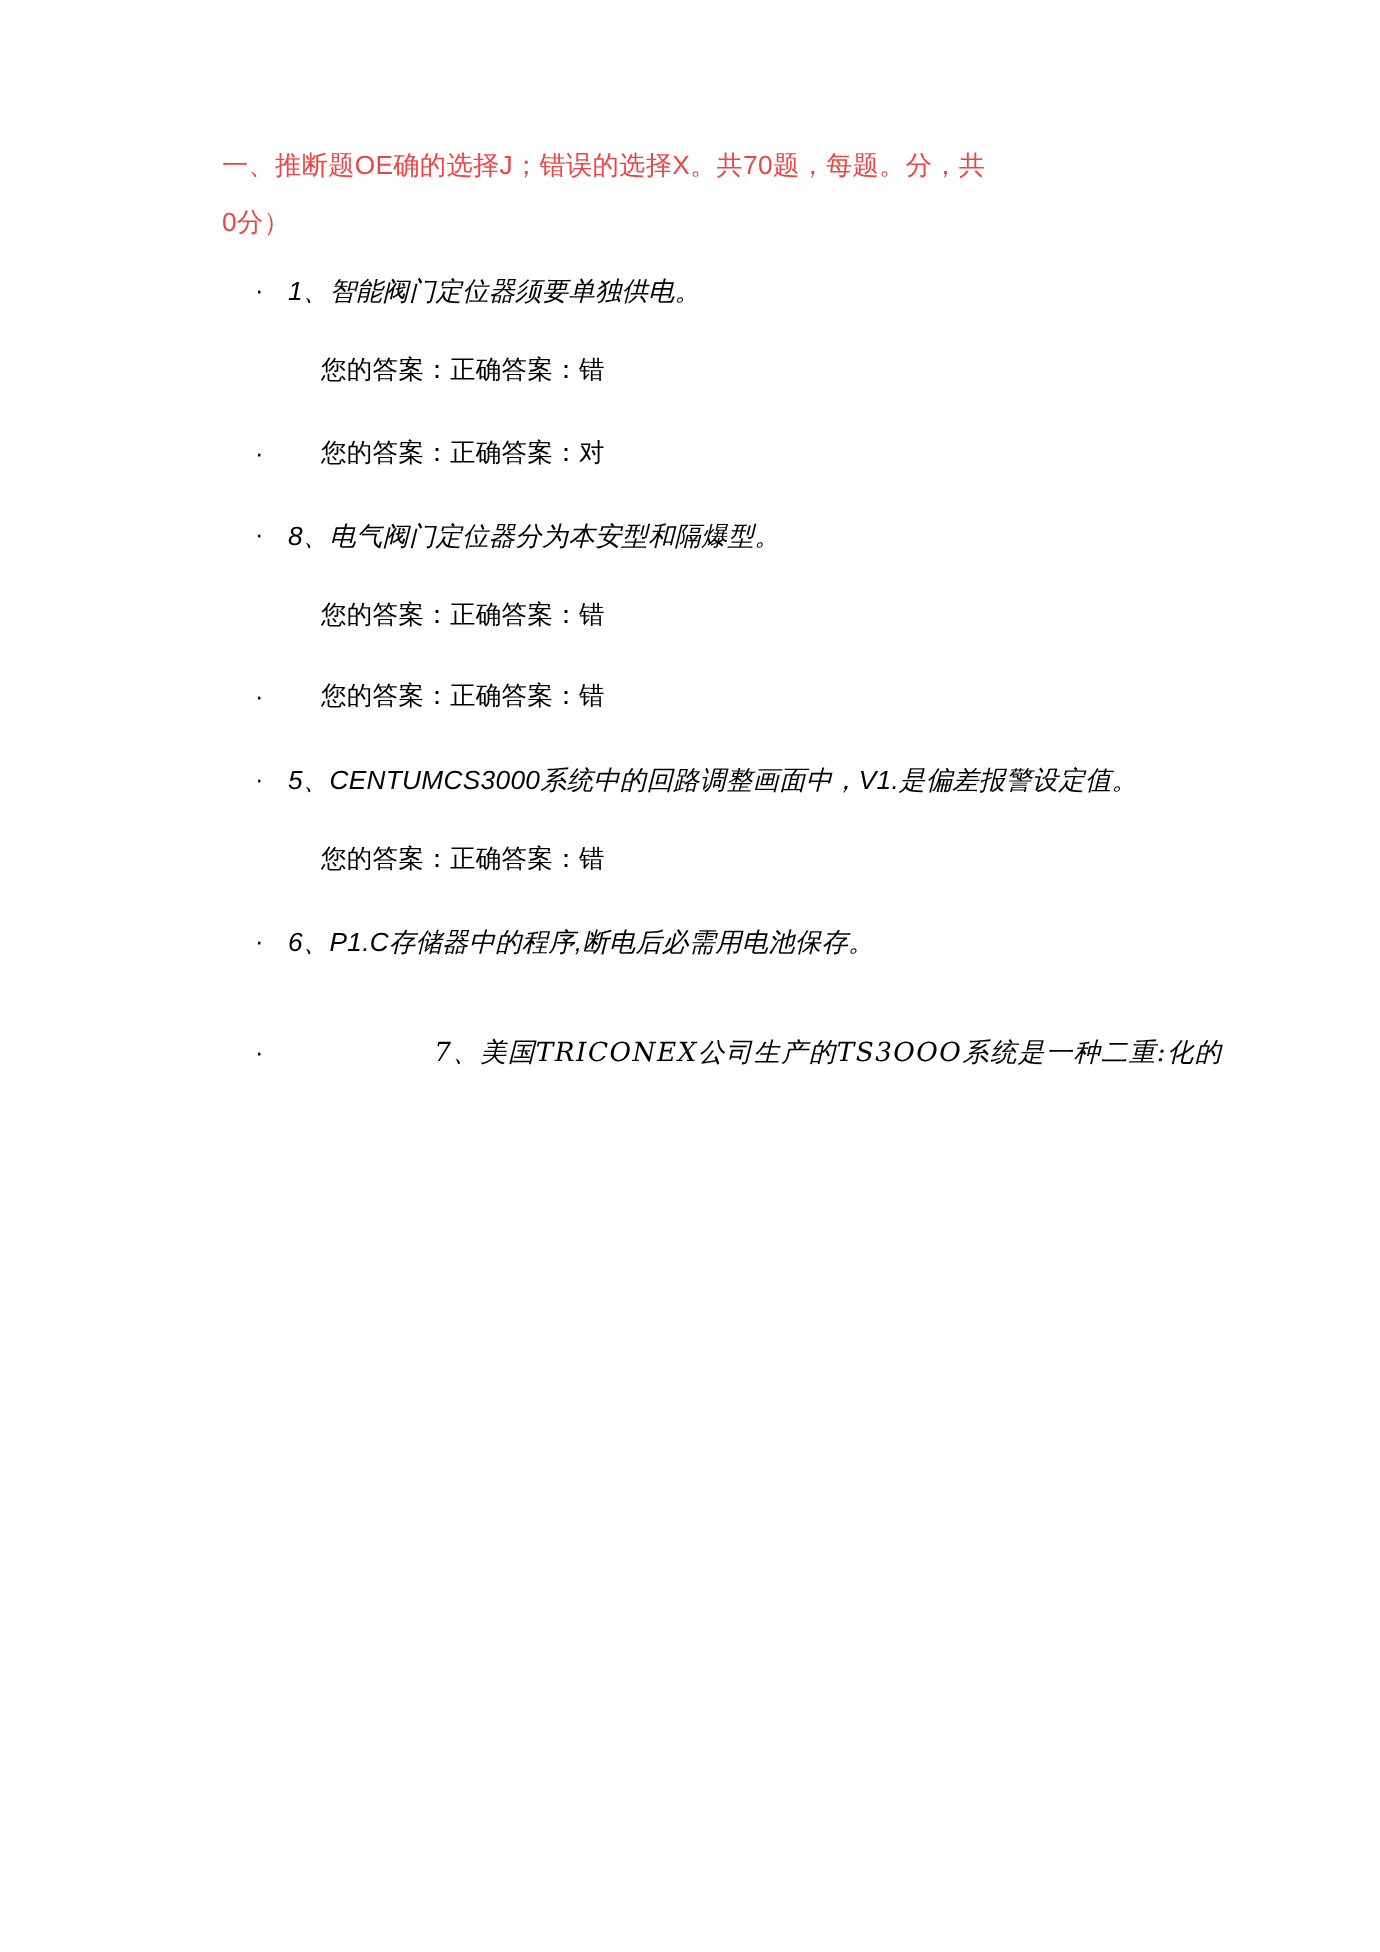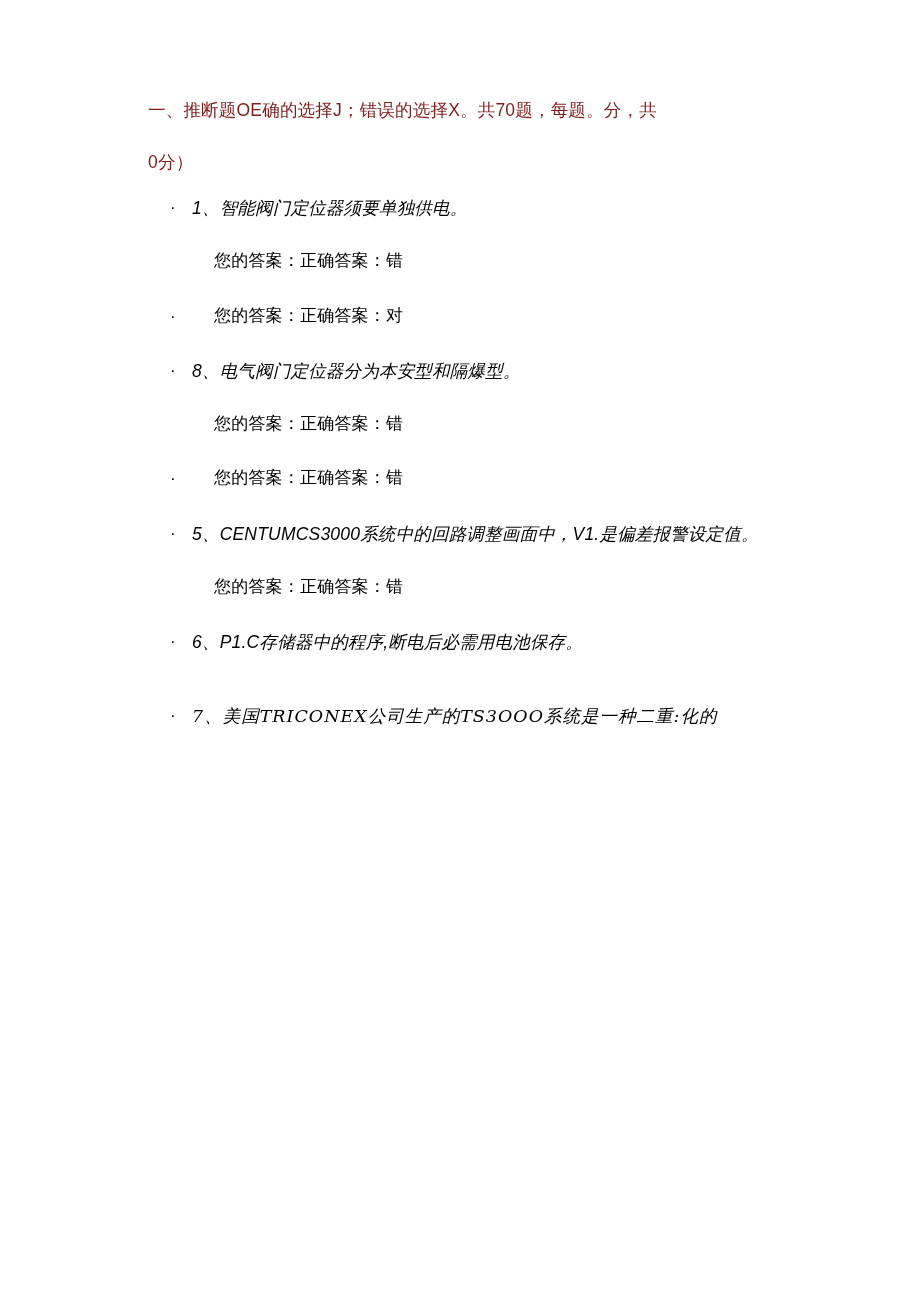--- a/index.html
+++ b/index.html
@@ -20,26 +20,26 @@
     height: 1301px;
     background: #ffffff;
     box-sizing: border-box;
     padding: 95px 105px 0 148px;
   }
   .doc-heading {
     font-size: 17.5px;
     line-height: 1.75;
     letter-spacing: 0.2px;
     margin: 0 0 14px 0;
-    color: #7f1d1d;
+    color: #ef4444;
     text-align: left;
   }
   .doc-heading .ln2 {
     display: block;
-    margin-top: 21px;
+    margin-top: 7px;
   }
   .q-list {
     list-style: none;
     margin: 0;
     padding: 0;
   }
   .q-item {
     position: relative;
     margin: 0 0 0 0;
     padding: 0 0 0 44px;
@@ -67,20 +67,21 @@
     letter-spacing: 0.2px;
     margin: 20px 0 22px 0;
     padding-left: 22px;
   }
   .q-item.no-answer {
     margin-bottom: 40px;
   }
   .fancy {
     font-family: "DejaVu Serif", serif;
     letter-spacing: 1px;
+    text-align: right;
   }
 </style>
 </head>
 <body>
 
 <div class="page">
 
   <div class="doc-heading">
     <span>一、推断题OE确的选择J；错误的选择X。共70题，每题。分，共</span>
     <span class="ln2">0分）</span>

